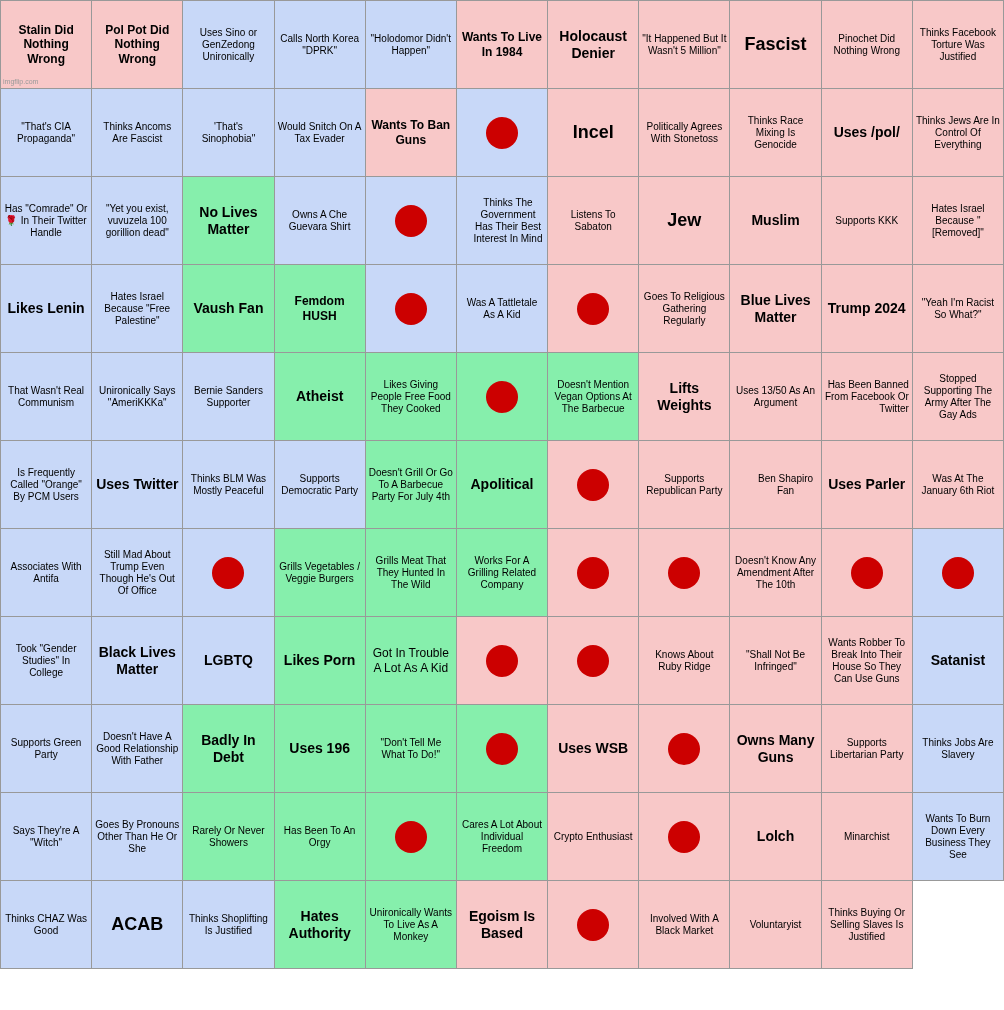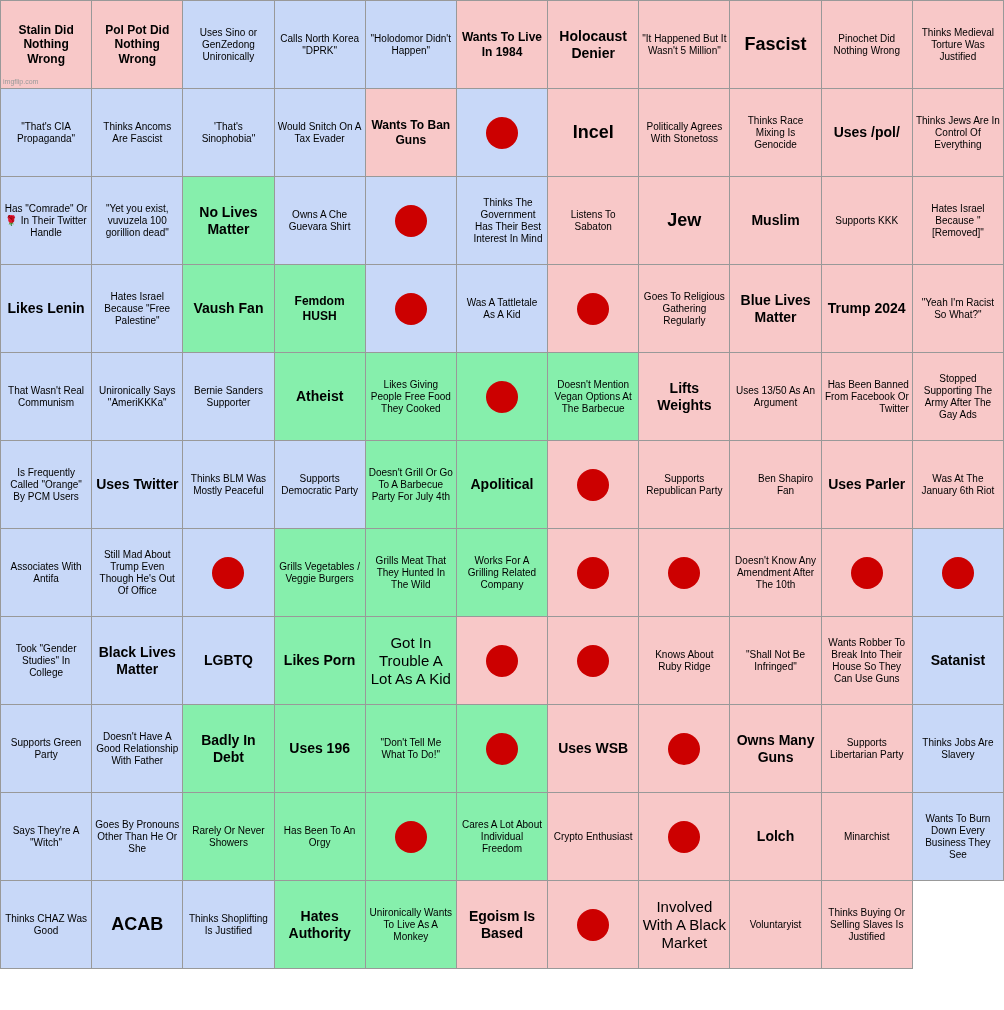--- a/index.html
+++ b/index.html
@@ -109,21 +109,21 @@
         <span style="font-size: 18px; font-weight: bold; text-align: center; line-height: 1.2;">Fascist</span>
       </div>
     </div>
     <div class="cell pink">
       <div class="cell-inner">
         <span style="font-size: 10px; font-weight: normal; text-align: center; line-height: 1.2;">Pinochet Did Nothing Wrong</span>
       </div>
     </div>
     <div class="cell pink">
       <div class="cell-inner">
-        <span style="font-size: 10px; font-weight: normal; text-align: center; line-height: 1.2;">Thinks Medieval Torture Was Justified</span>
+        <span style="font-size: 10px; font-weight: normal; text-align: center; line-height: 1.2;">Thinks Facebook Torture Was Justified</span>
       </div>
     </div>
     <div class="cell blue">
       <div class="cell-inner">
         <span style="font-size: 10px; font-weight: normal; text-align: center; line-height: 1.2;">"That's CIA Propaganda"</span>
       </div>
     </div>
     <div class="cell blue">
       <div class="cell-inner">
         <span style="font-size: 10px; font-weight: normal; text-align: center; line-height: 1.2;">Thinks Ancoms Are Fascist</span>
@@ -464,21 +464,21 @@
         <span style="font-size: 14px; font-weight: bold; text-align: center; line-height: 1.2;">LGBTQ</span>
       </div>
     </div>
     <div class="cell white">
       <div class="cell-inner">
         <span style="font-size: 14px; font-weight: bold; text-align: center; line-height: 1.2;">Likes Porn</span>
       </div>
     </div>
     <div class="cell white">
       <div class="cell-inner">
-        <span style="font-size: 15px; font-weight: normal; text-align: center; line-height: 1.2;">Got In Trouble A Lot As A Kid</span>
+        <span style="font-size: 12px; font-weight: normal; text-align: center; line-height: 1.2;">Got In Trouble A Lot As A Kid</span>
       </div>
     </div>
     <div class="cell pink">
       <div class="cell-inner">
         <span class="red-dot"></span>
       </div>
     </div>
     <div class="cell pink">
       <div class="cell-inner">
         <span class="red-dot"></span>
@@ -644,21 +644,21 @@
         <span style="font-size: 14px; font-weight: bold; text-align: center; line-height: 1.2;">Egoism Is Based</span>
       </div>
     </div>
     <div class="cell pink">
       <div class="cell-inner">
         <span class="red-dot"></span>
       </div>
     </div>
     <div class="cell pink">
       <div class="cell-inner">
-        <span style="font-size: 15px; font-weight: normal; text-align: center; line-height: 1.2;">Involved With A Black Market</span>
+        <span style="font-size: 10px; font-weight: normal; text-align: center; line-height: 1.2;">Involved With A Black Market</span>
       </div>
     </div>
     <div class="cell pink">
       <div class="cell-inner">
         <span style="font-size: 10px; font-weight: normal; text-align: center; line-height: 1.2;">Voluntaryist</span>
       </div>
     </div>
     <div class="cell pink">
       <div class="cell-inner">
         <span style="font-size: 10px; font-weight: normal; text-align: center; line-height: 1.2;">Thinks Buying Or Selling Slaves Is Justified</span>

